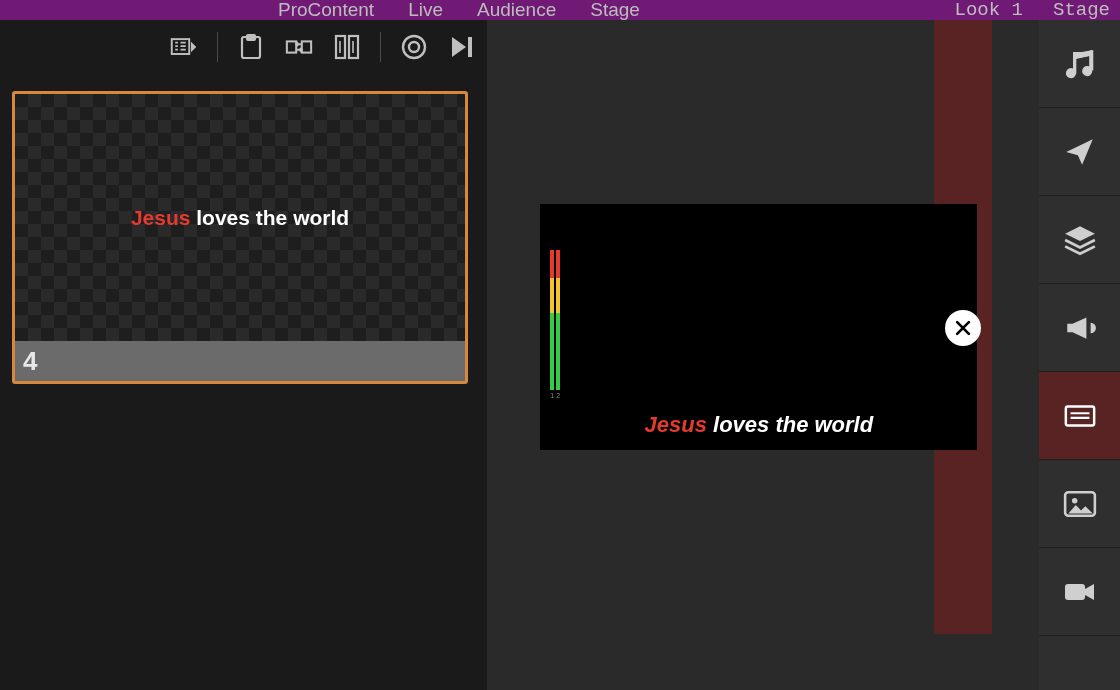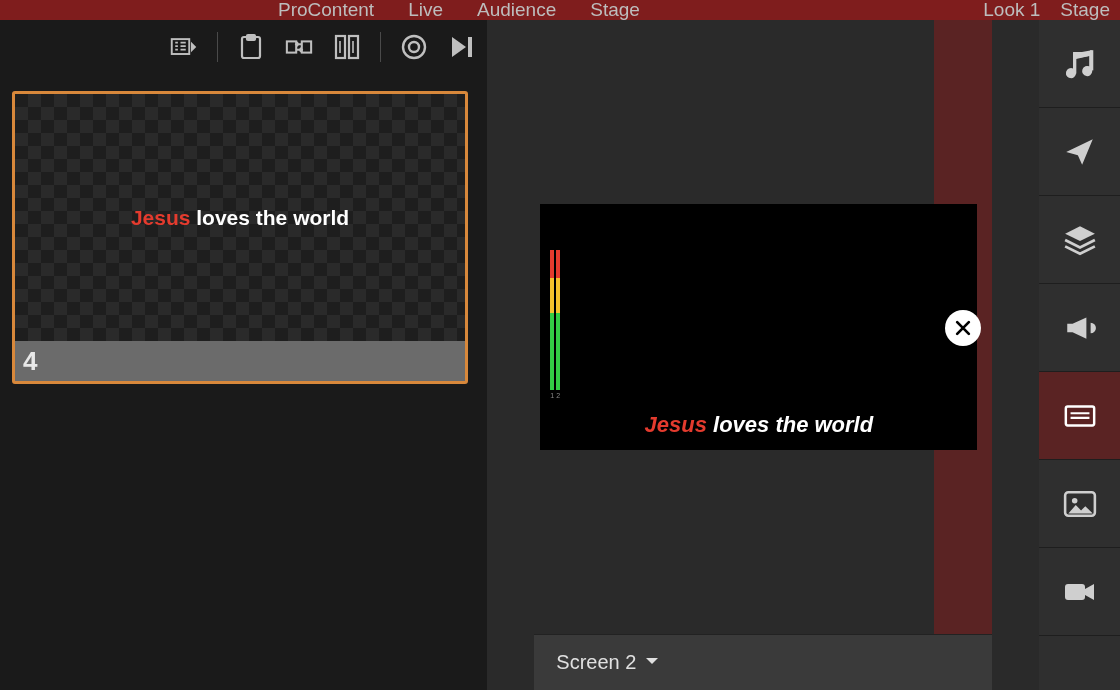--- a/index.html
+++ b/index.html
@@ -6,32 +6,32 @@
   body {
     width: 1120px;
     height: 690px;
     background: #2a2a2a;
     font-family: -apple-system, "Helvetica Neue", Arial, sans-serif;
     overflow: hidden;
     color: #ccc;
   }
   .topbar {
     height: 20px;
-    background: #7f1d1d;
+    background: #701a75;
     display: flex;
     align-items: center;
     padding: 0 10px;
     font-size: 19px;
     color: #bdbdbd;
     font-weight: 500;
     overflow: hidden;
   }
   .topbar .tab { margin-right: 34px; cursor: pointer; }
   .topbar .spacer { flex: 1; }
-  .topbar .right-item { margin-left: 20px; }
+  .topbar .right-item { margin-left: 30px; font-family: Liberation Mono, monospace; }
 
   .main {
     display: flex;
     height: 670px;
     gap: 47px;
   }
   .left-col {
     width: 532px;
     background: #1a1a1a;
     display: flex;
@@ -287,28 +287,20 @@
         <div class="preview-text-row">
           <span class="hl">Jesus</span><span> loves the world</span>
         </div>
       </div>
       <div class="close-btn">
         <svg viewBox="0 0 24 24" fill="none" stroke="#000" stroke-width="3.2" stroke-linecap="round">
             <path d="M5 5l14 14M19 5L5 19"></path>
           </svg>
       </div>
     </div>
-    <div class="footer-bar">
-      <span>Screen 2</span>
-      <span class="chev">
-        <svg viewBox="0 0 16 16" fill="currentColor">
-            <path d="M2 5l6 6 6-6z"></path>
-          </svg>
-      </span>
-    </div>
   </div>
 
   <div class="right-col">
     <div class="side-btn">
       <svg viewBox="0 0 32 32" fill="currentColor">
           <path d="M11 5v16.3A5 5 0 1 0 14 26V12l13-3v10.3A5 5 0 1 0 30 24V5L11 5z" transform="translate(-1 0) scale(0.95)"></path>
           <path d="M10 6l17-3v5L10 11z"></path>
           <circle cx="7" cy="25" r="4"></circle>
           <circle cx="23" cy="22" r="4"></circle>
           <rect x="9.5" y="6" width="3" height="19"></rect>

